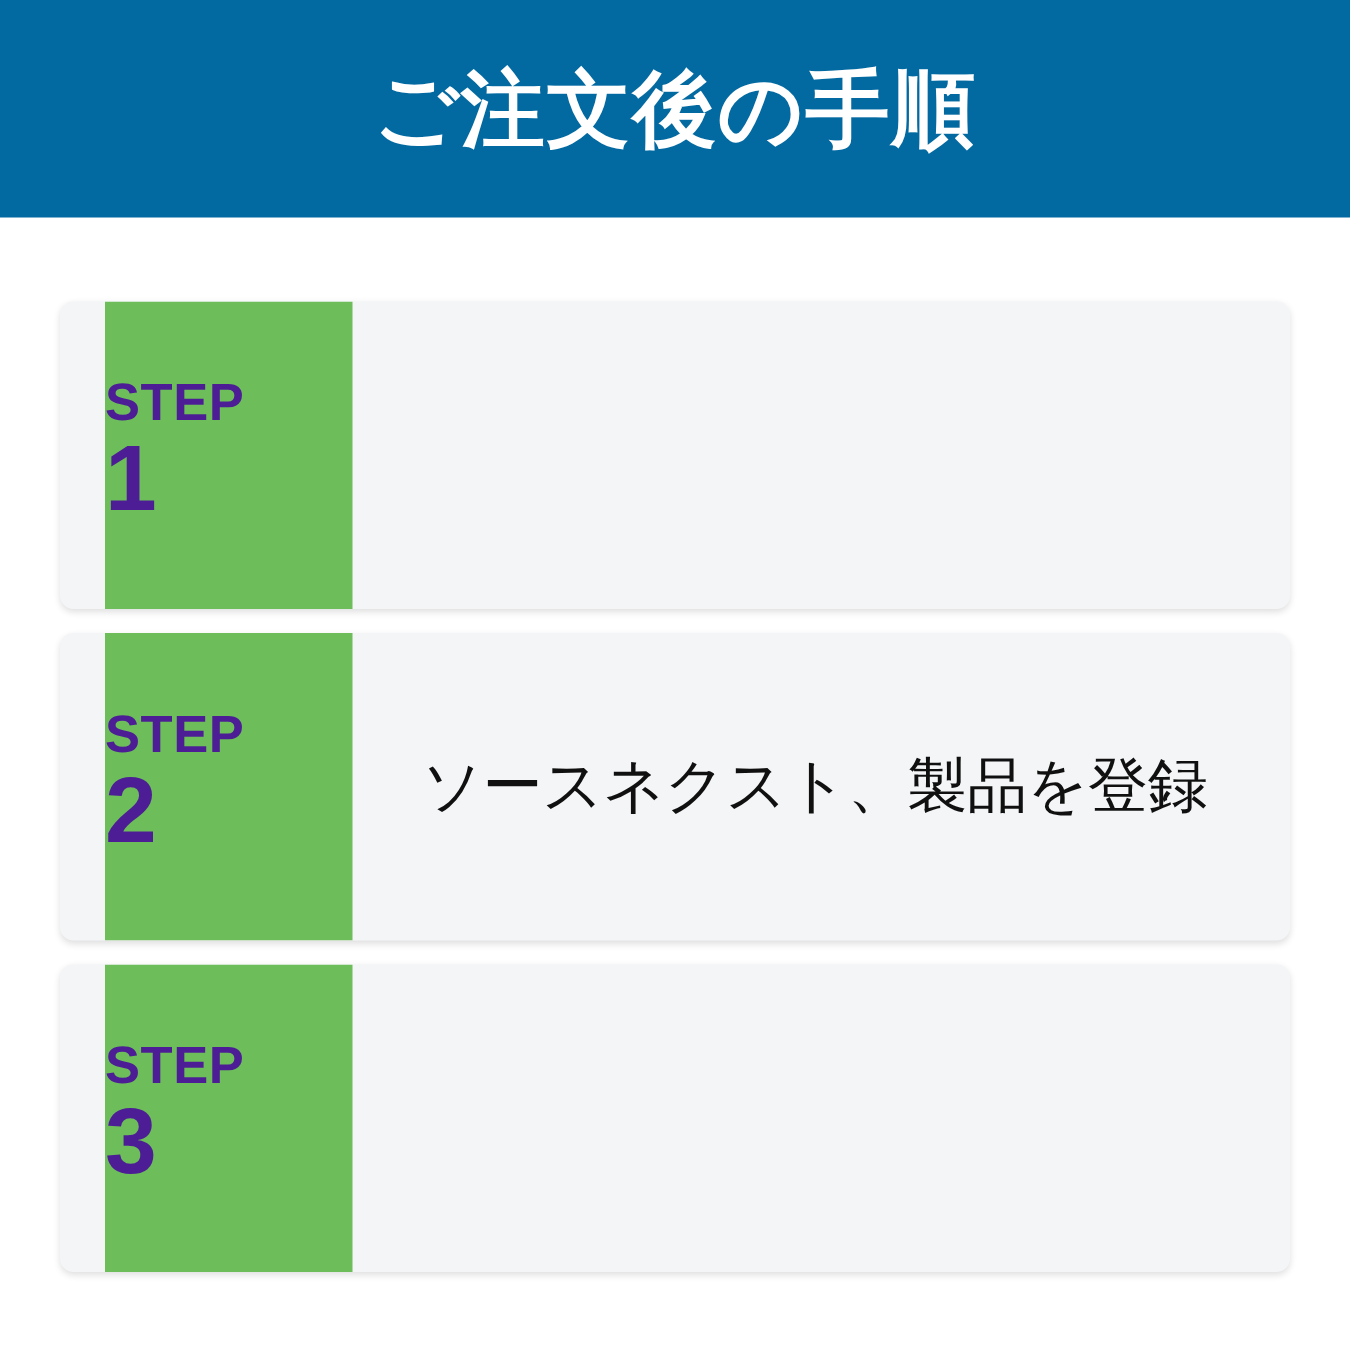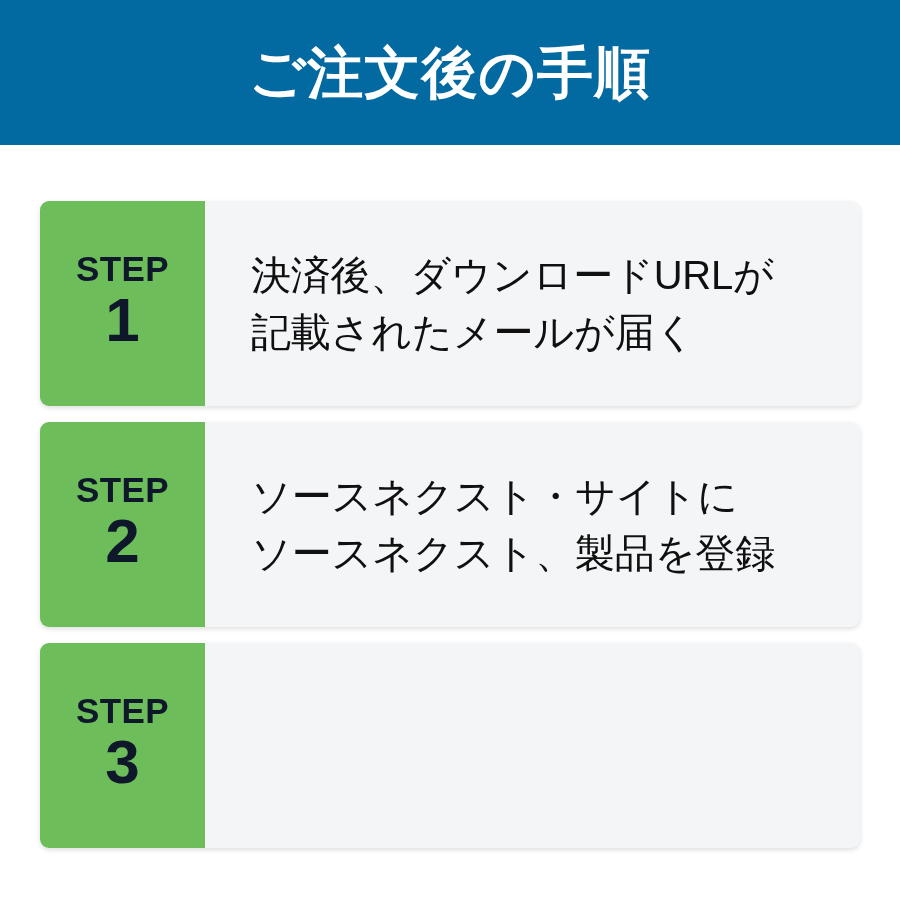--- a/index.html
+++ b/index.html
@@ -64,27 +64,28 @@
     overflow: hidden;
   }
   .step-card:last-child {
     margin-bottom: 0;
   }
 
   .step-badge {
     flex: 0 0 165px;
     width: 165px;
     background: #6dbe5a;
-    color: #0f172a;
+    color: #4c1d95;
     display: flex;
     flex-direction: column;
-    align-items: center;
+    align-items: flex-start;
     justify-content: center;
     box-sizing: border-box;
     padding-bottom: 4px;
+    margin-left: 30px;
   }
   .step-badge-word {
     font-size: 35px;
     font-weight: 700;
     line-height: 1;
     letter-spacing: 0.01em;
   }
   .step-badge-num {
     font-size: 62px;
     font-weight: 700;
@@ -119,33 +120,28 @@
     <div class="header-title">ご注文後の手順</div>
   </div>
 
   <div class="steps">
 
     <div class="step-card">
       <div class="step-badge">
         <div class="step-badge-word">STEP</div>
         <div class="step-badge-num">1</div>
       </div>
-      <div class="step-body">
-        <div class="step-line">決済後、ダウンロードURLが</div>
-        <div class="step-line">記載されたメールが届く</div>
-      </div>
     </div>
 
     <div class="step-card">
       <div class="step-badge">
         <div class="step-badge-word">STEP</div>
         <div class="step-badge-num">2</div>
       </div>
       <div class="step-body">
-        <div class="step-line">ソースネクスト・サイトに</div>
         <div class="step-line">ソースネクスト、製品を登録</div>
       </div>
     </div>
 
     <div class="step-card">
       <div class="step-badge">
         <div class="step-badge-word">STEP</div>
         <div class="step-badge-num">3</div>
       </div>
     </div>

